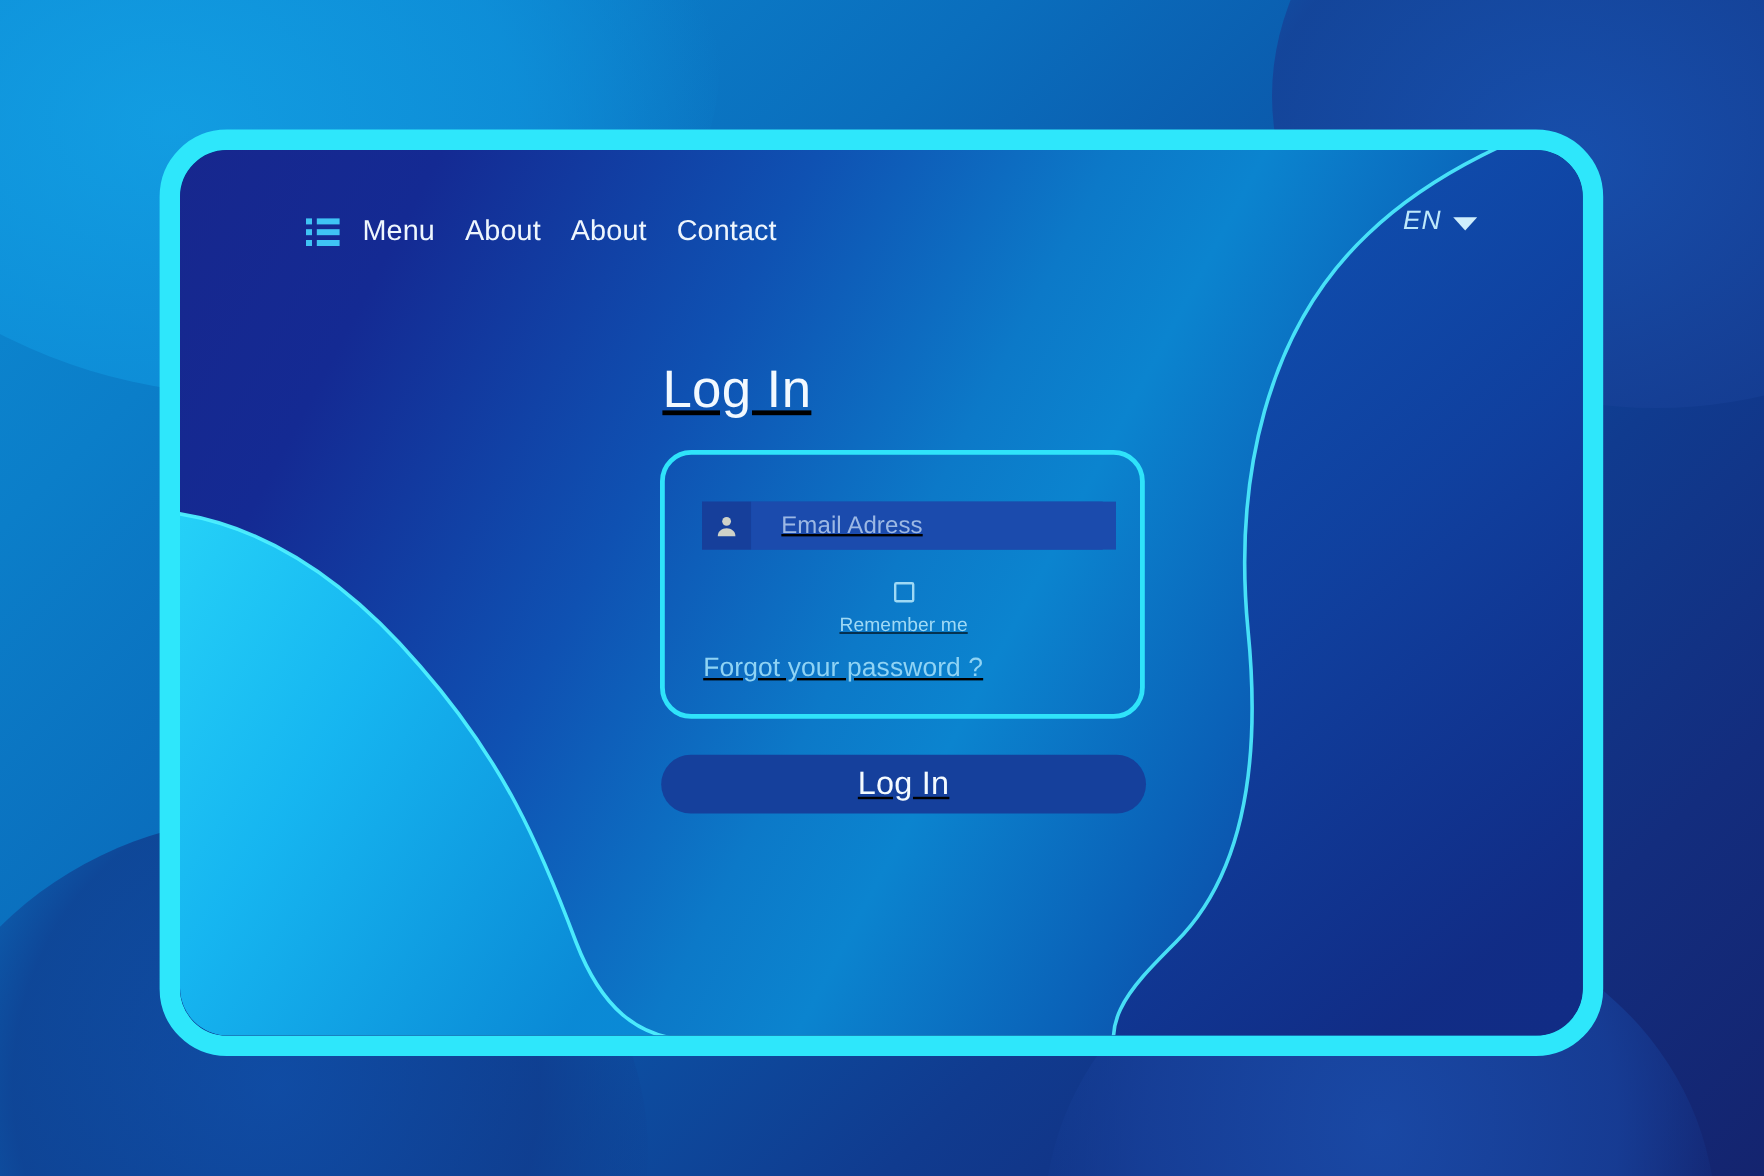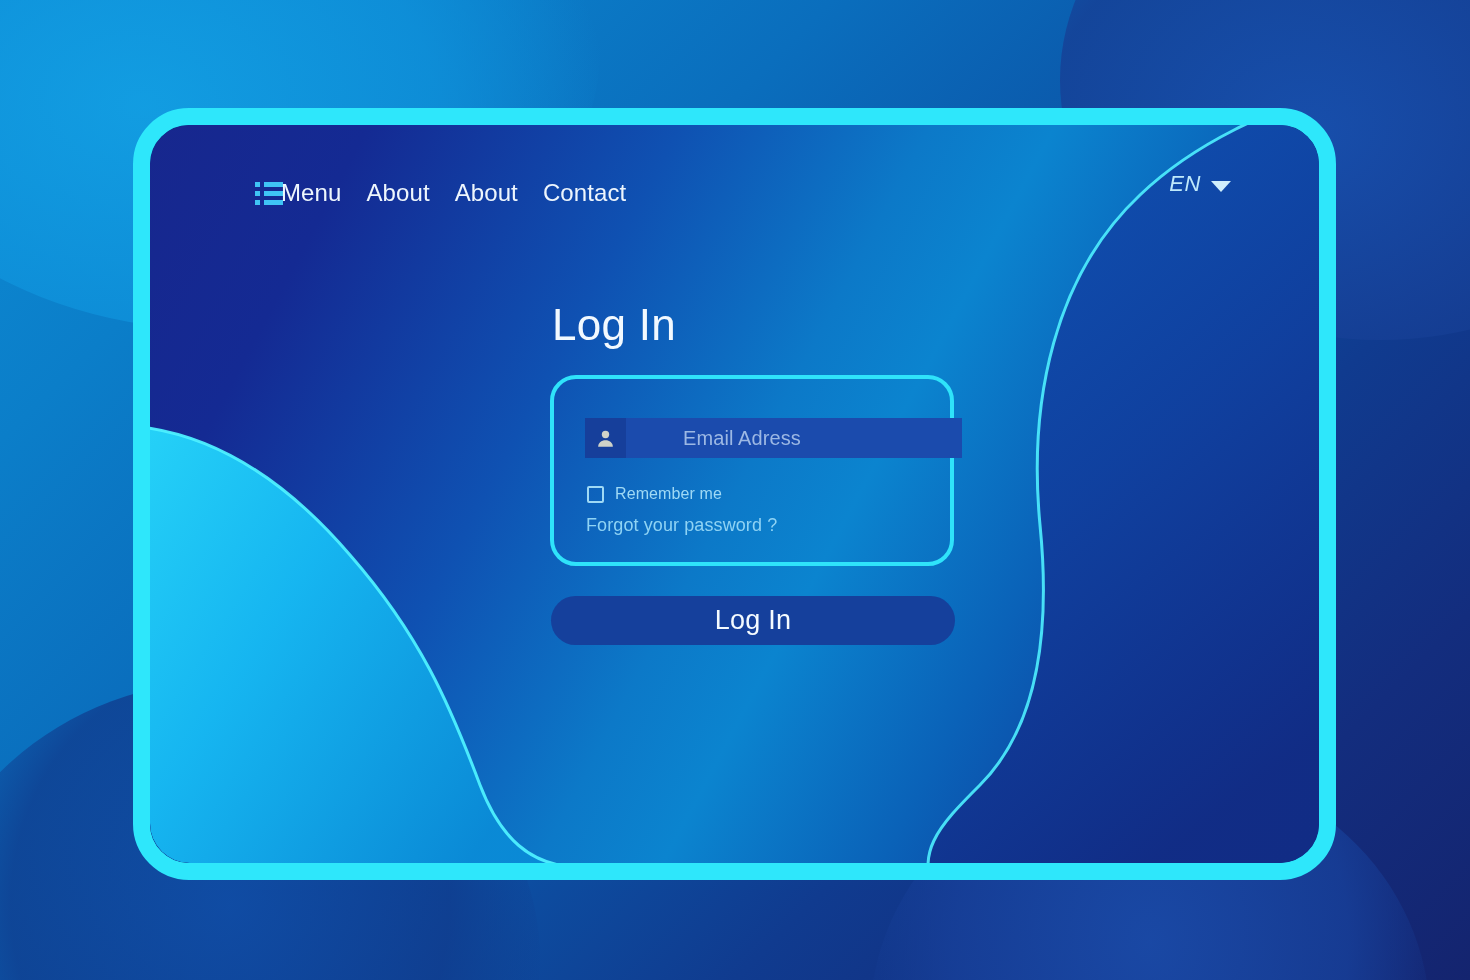--- a/index.html
+++ b/index.html
@@ -97,20 +97,21 @@
     left: 0; right: 0;
     top: 44px;
     height: 48px;
     display: flex;
     align-items: center;
     z-index: 8;
   }
   .nav-left {
     display: flex;
     align-items: center;
+    gap: 21px;
     margin-left: 105px;
   }
   .menu-icon {
     display: flex;
     flex-direction: column;
     justify-content: space-between;
     width: 28px;
     height: 23px;
     cursor: pointer;
   }
@@ -166,20 +167,21 @@
     margin-top: 5px;
   }
 
   
   .login-wrap {
     position: absolute;
     left: 400px;
     top: 175px;
     width: 410px;
     z-index: 8;
+    text-decoration: underline;
   }
   .login-title {
     color: #f2f9ff;
     font-size: 44px;
     font-weight: 400;
     letter-spacing: .3px;
     margin-left: 2px;
     margin-bottom: 25px;
   }
   .form-card {
@@ -207,59 +209,59 @@
   .field-input {
     flex: 1 1 auto;
     background: #1b4bad;
     border: none;
     outline: none;
     color: #9cb8e4;
     font-family: "Liberation Sans", sans-serif;
     font-size: 20px;
     padding: 0 14px 0 25px;
     letter-spacing: .1px;
-    margin-left: 32px;
   }
   .field-input::placeholder {
     color: #9cb8e4;
     opacity: 1;
   }
   .field-trailing {
     flex: 0 0 auto;
     display: flex;
     align-items: center;
     padding-right: 14px;
     cursor: pointer;
   }
   .remember-row {
     display: flex;
     align-items: center;
     gap: 11px;
     margin-top: 14px;
     margin-left: 2px;
+    flex-direction: column;
   }
   .checkbox {
     width: 17px; height: 17px;
     border: 2px solid #9fd9f5;
     background: transparent;
     border-radius: 2px;
     cursor: pointer;
     flex: 0 0 auto;
   }
   .remember-label {
     color: #9fd9f5;
     font-size: 16px;
     letter-spacing: .1px;
   }
   .forgot-link {
     display: block;
     margin-top: 12px;
     margin-left: 1px;
     color: #8fd3f4;
-    font-size: 18px;
+    font-size: 22px;
     letter-spacing: .1px;
     cursor: pointer;
     text-decoration: none;
   }
   .login-button {
     display: block;
     width: 404px;
     height: 49px;
     margin-top: 30px;
     margin-left: 1px;

